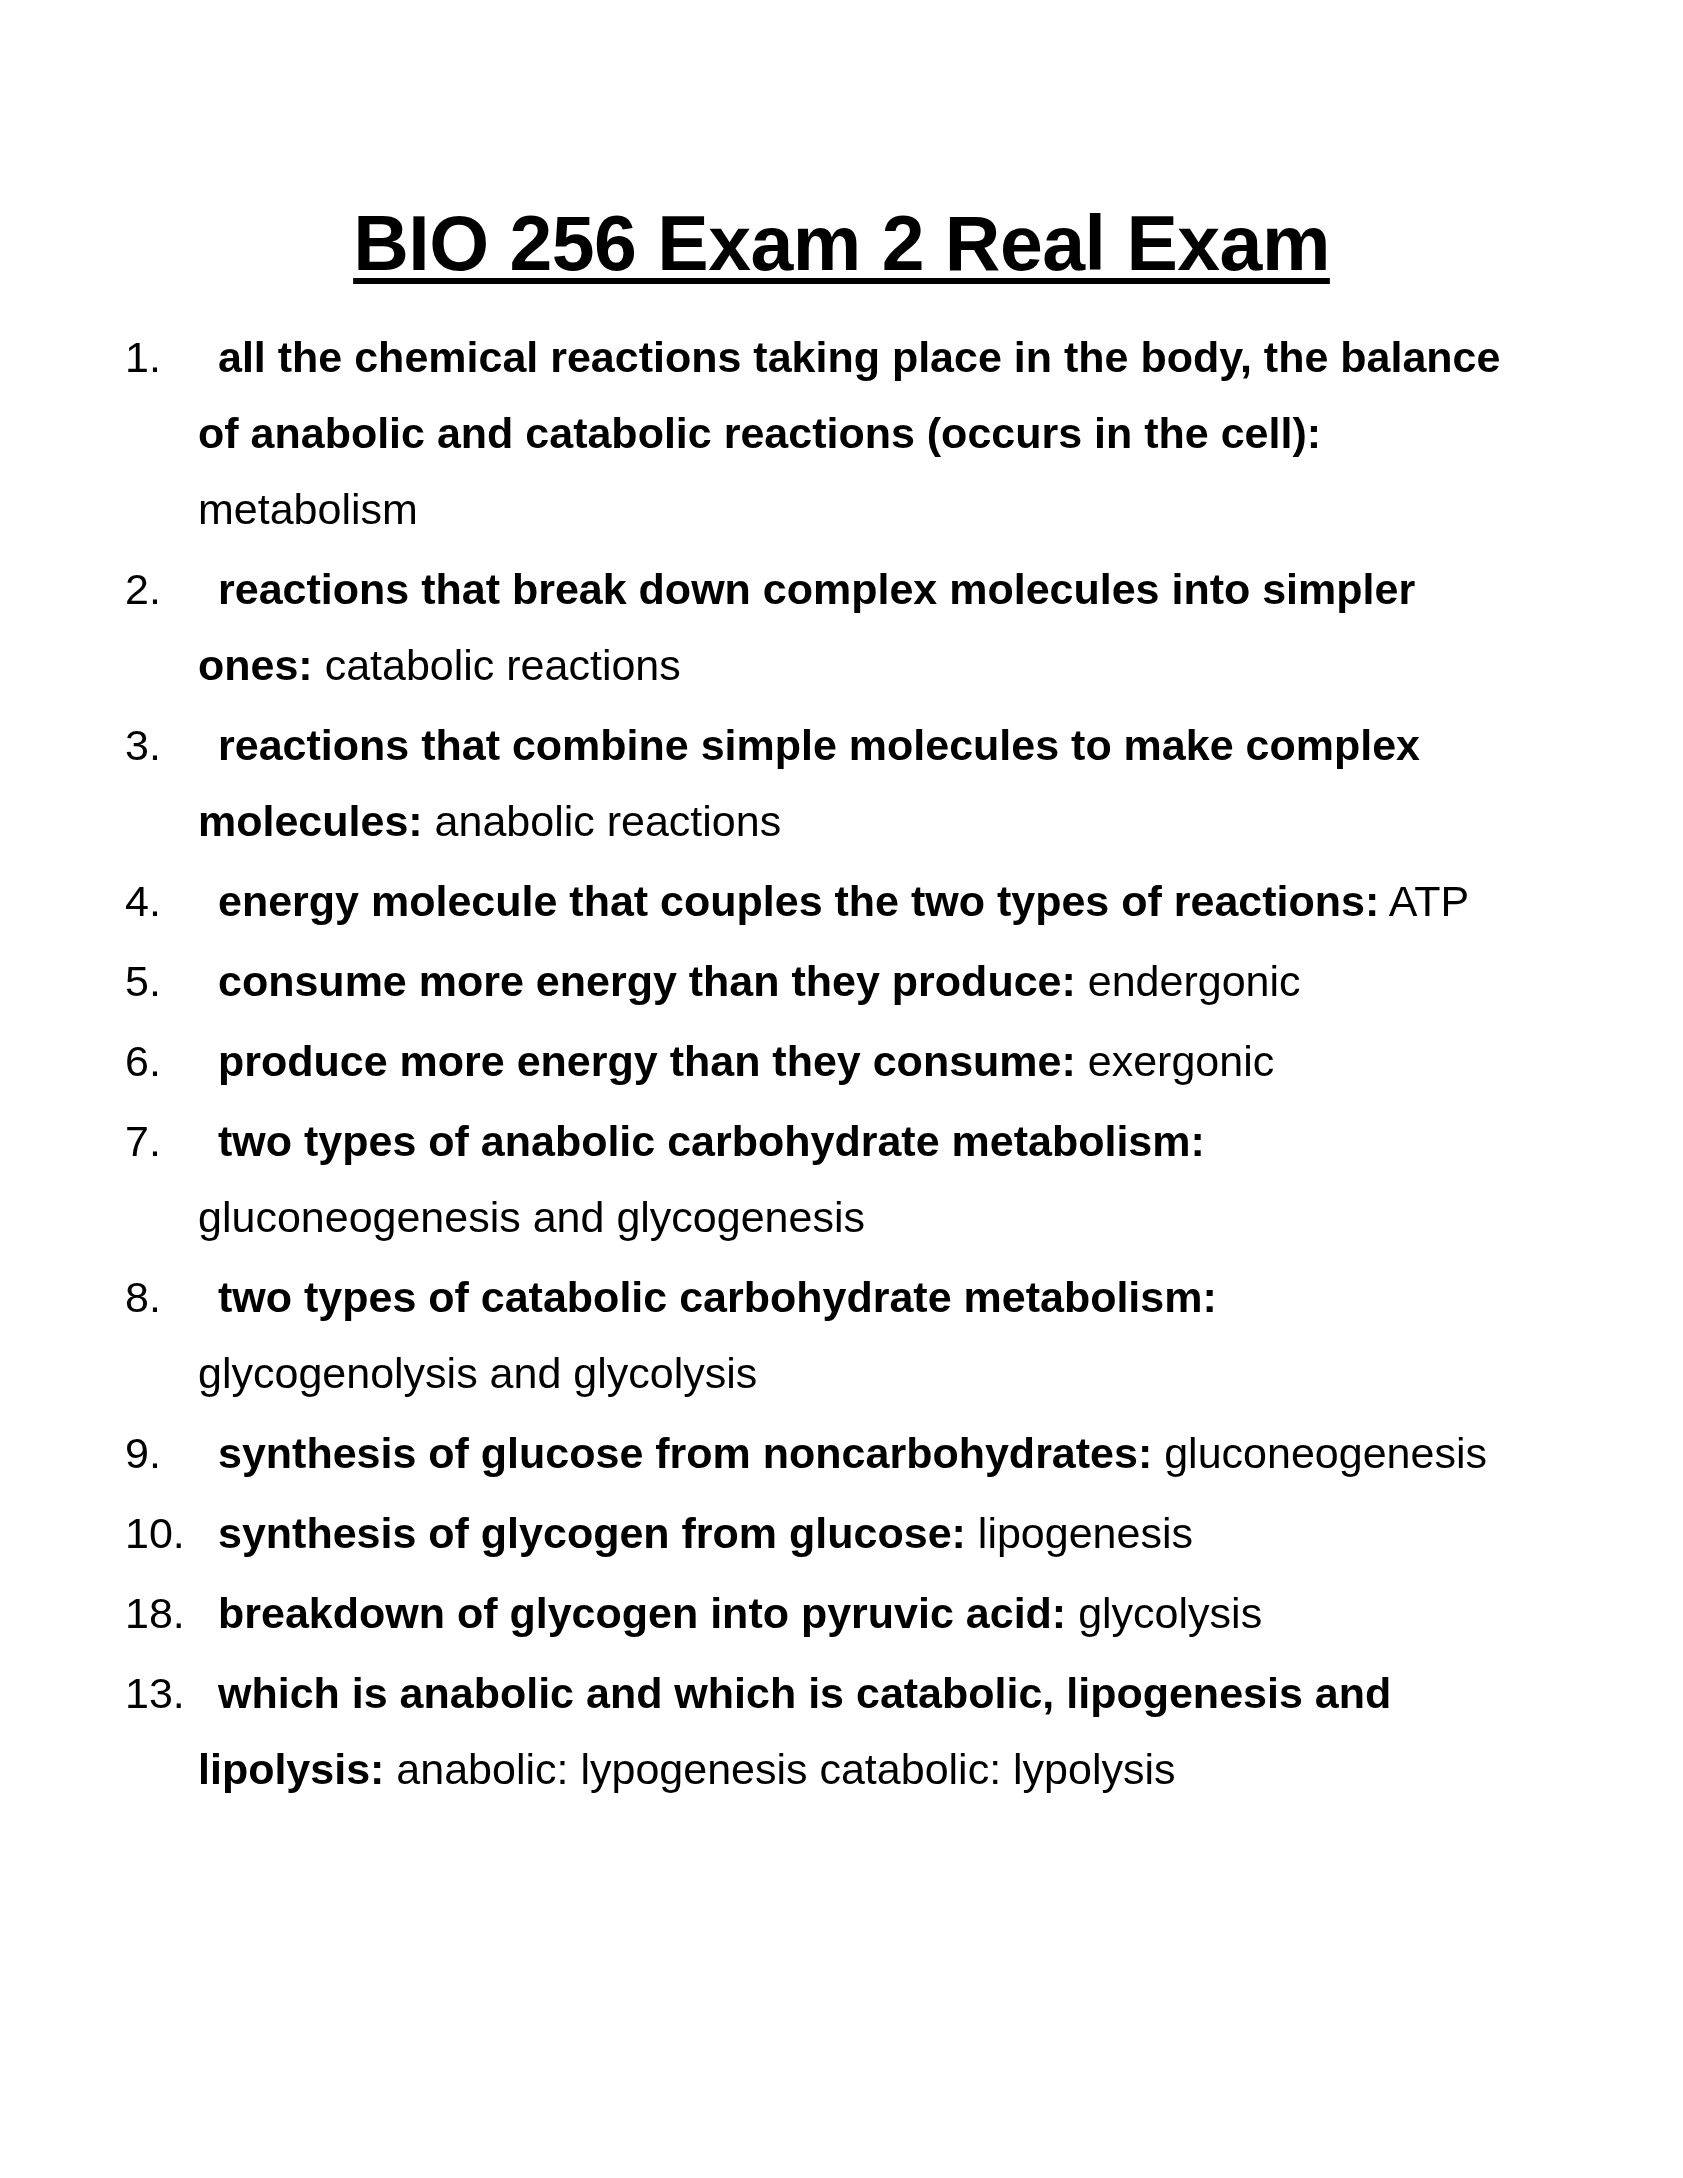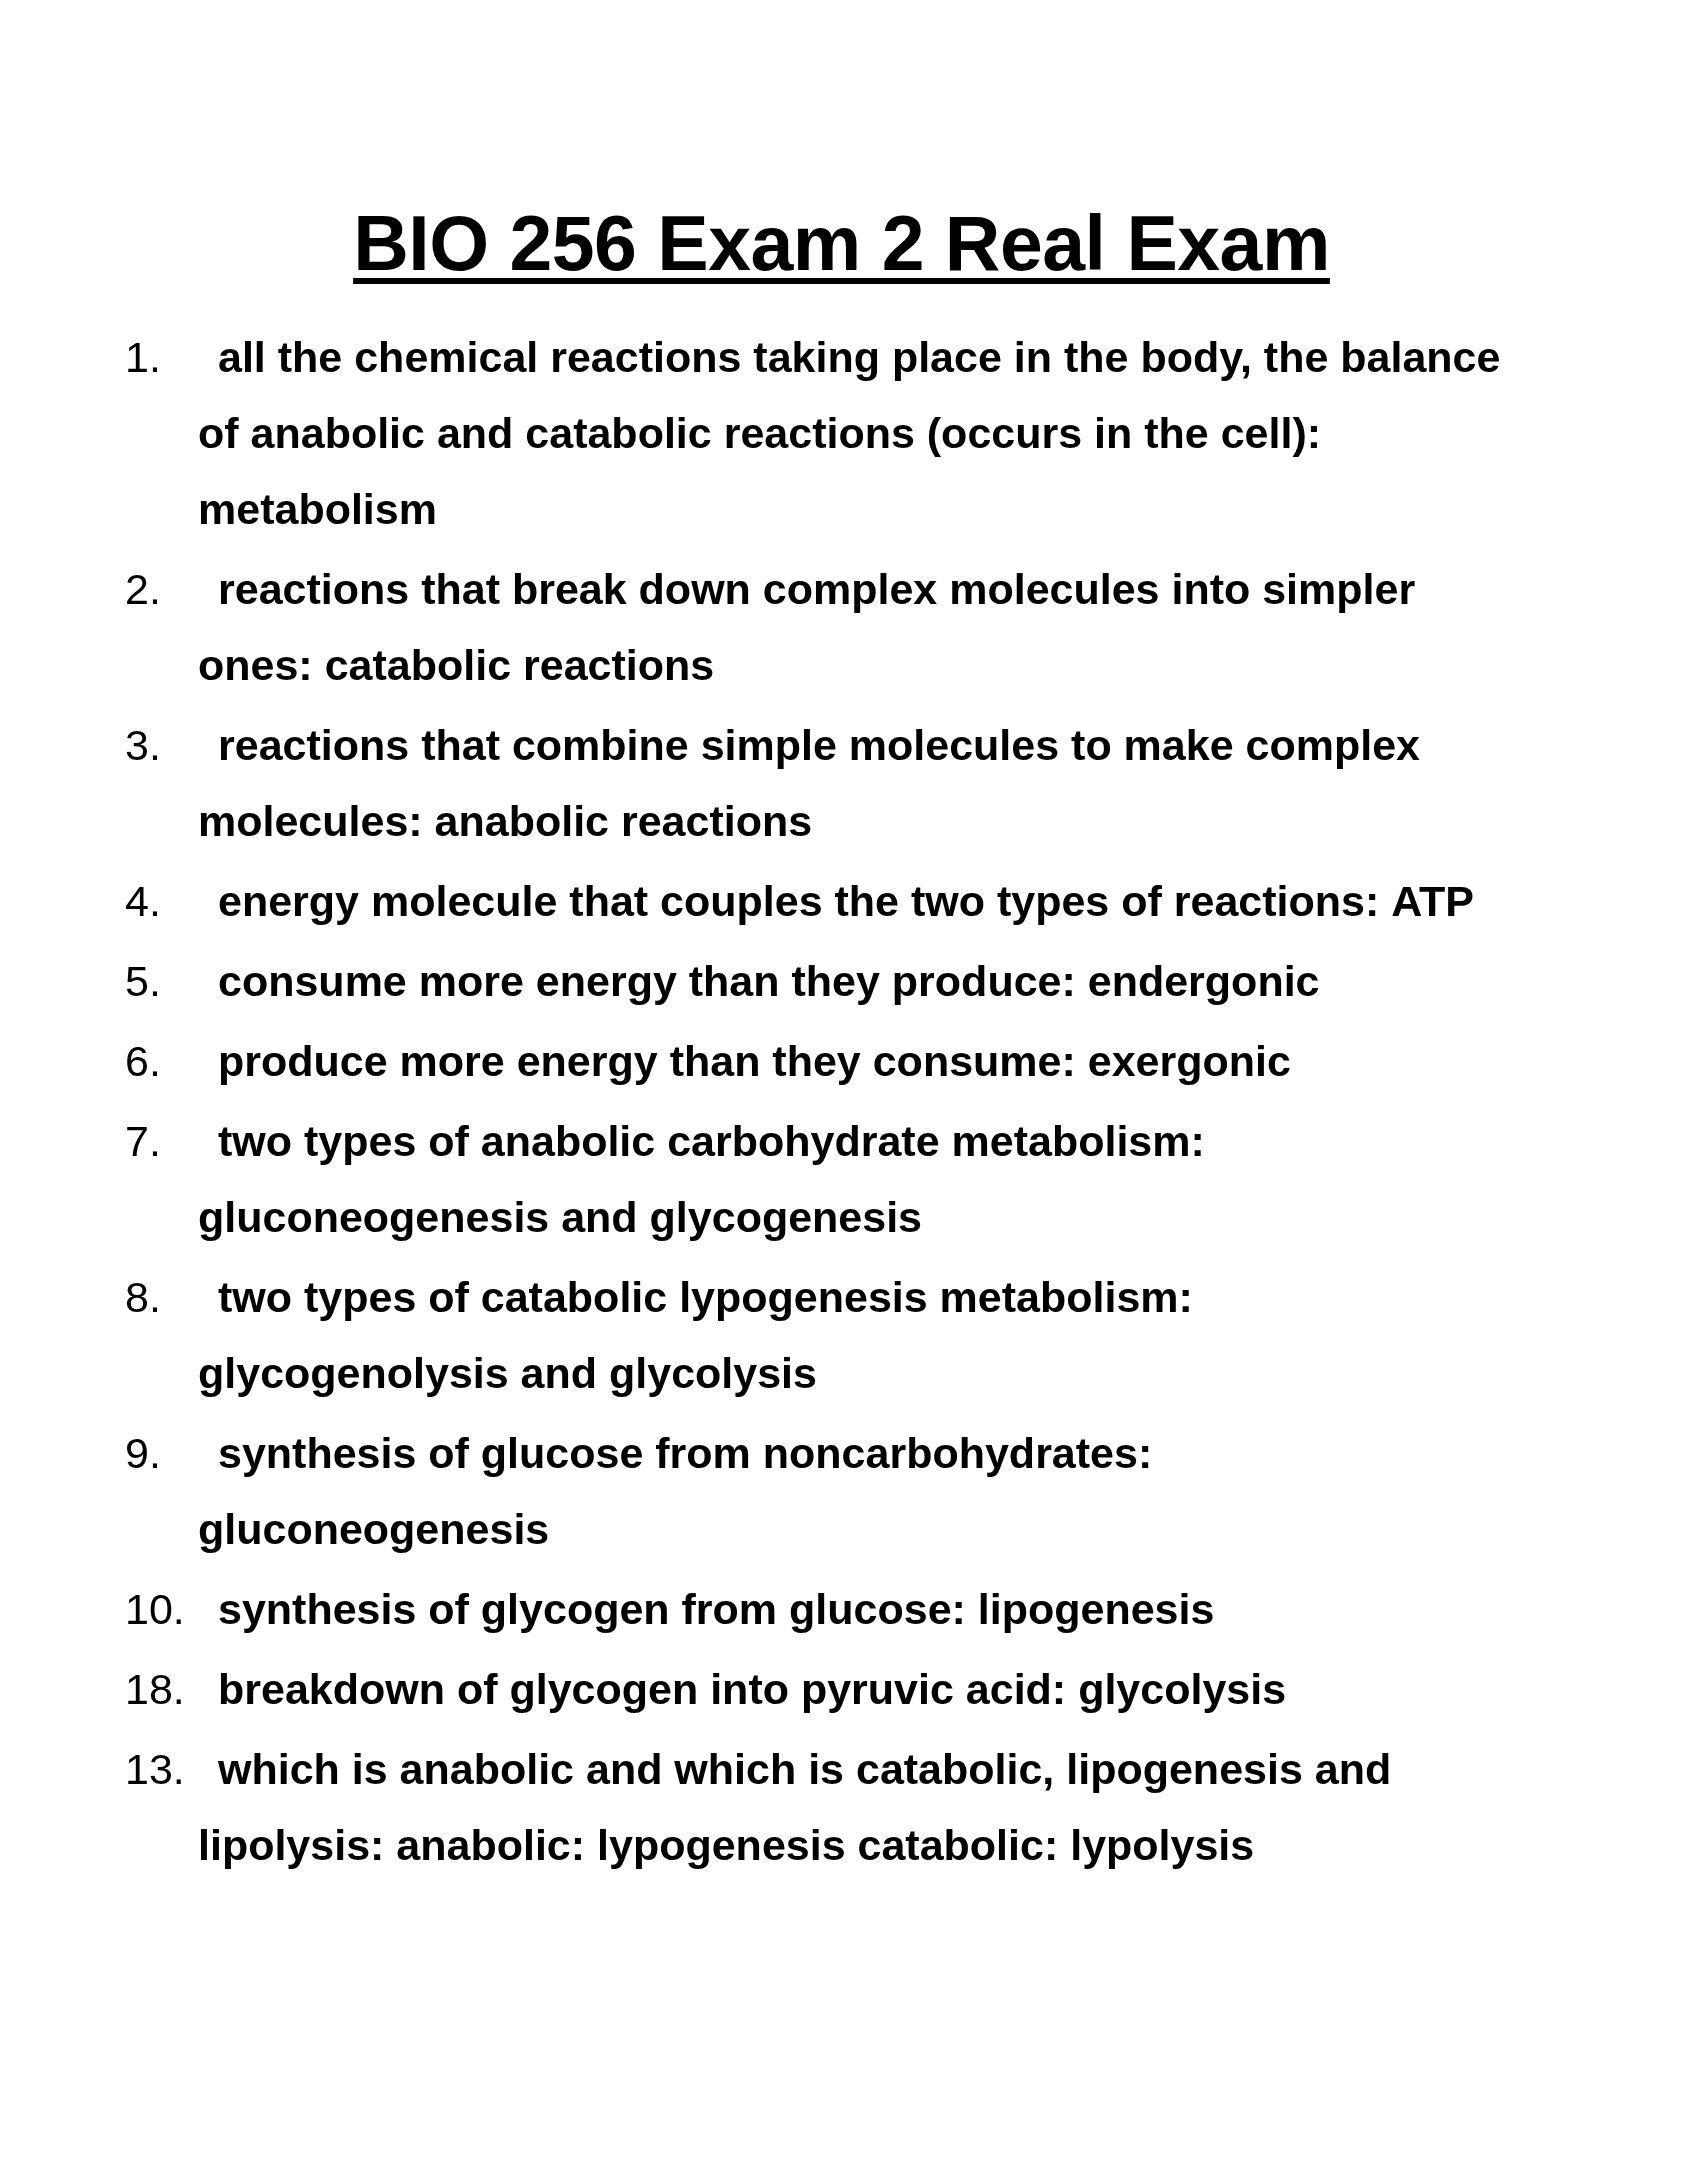--- a/index.html
+++ b/index.html
@@ -60,21 +60,21 @@
       position: absolute;
       left: 125px;
       top: 0;
       font-weight: normal;
     }
     .qa-q {
       font-weight: bold;
       margin-left: 20px;
     }
     .qa-a {
-      font-weight: bold;
+      font-weight: normal;
     }
   </style>
 </head>
 <body>
 
 <div class="page">
   <div class="title">
     <span>BIO 256 Exam 2 Real Exam</span>
   </div>
 
@@ -109,21 +109,21 @@
       <span class="qa-q">produce more energy than they consume:</span> 
       <span class="qa-a">exergonic</span>
     </li>
     <li class="qa-item">
       <span class="qa-num">7.</span>
       <span class="qa-q">two types of anabolic carbohydrate metabolism:</span> 
       <span class="qa-a">gluconeogenesis and glycogenesis</span>
     </li>
     <li class="qa-item">
       <span class="qa-num">8.</span>
-      <span class="qa-q">two types of catabolic lypogenesis metabolism:</span> 
+      <span class="qa-q">two types of catabolic carbohydrate metabolism:</span> 
       <span class="qa-a">glycogenolysis and glycolysis</span>
     </li>
     <li class="qa-item">
       <span class="qa-num">9.</span>
       <span class="qa-q">synthesis of glucose from noncarbohydrates:</span> 
       <span class="qa-a">gluconeogenesis</span>
     </li>
     <li class="qa-item">
       <span class="qa-num">10.</span>
       <span class="qa-q">synthesis of glycogen from glucose:</span> 

